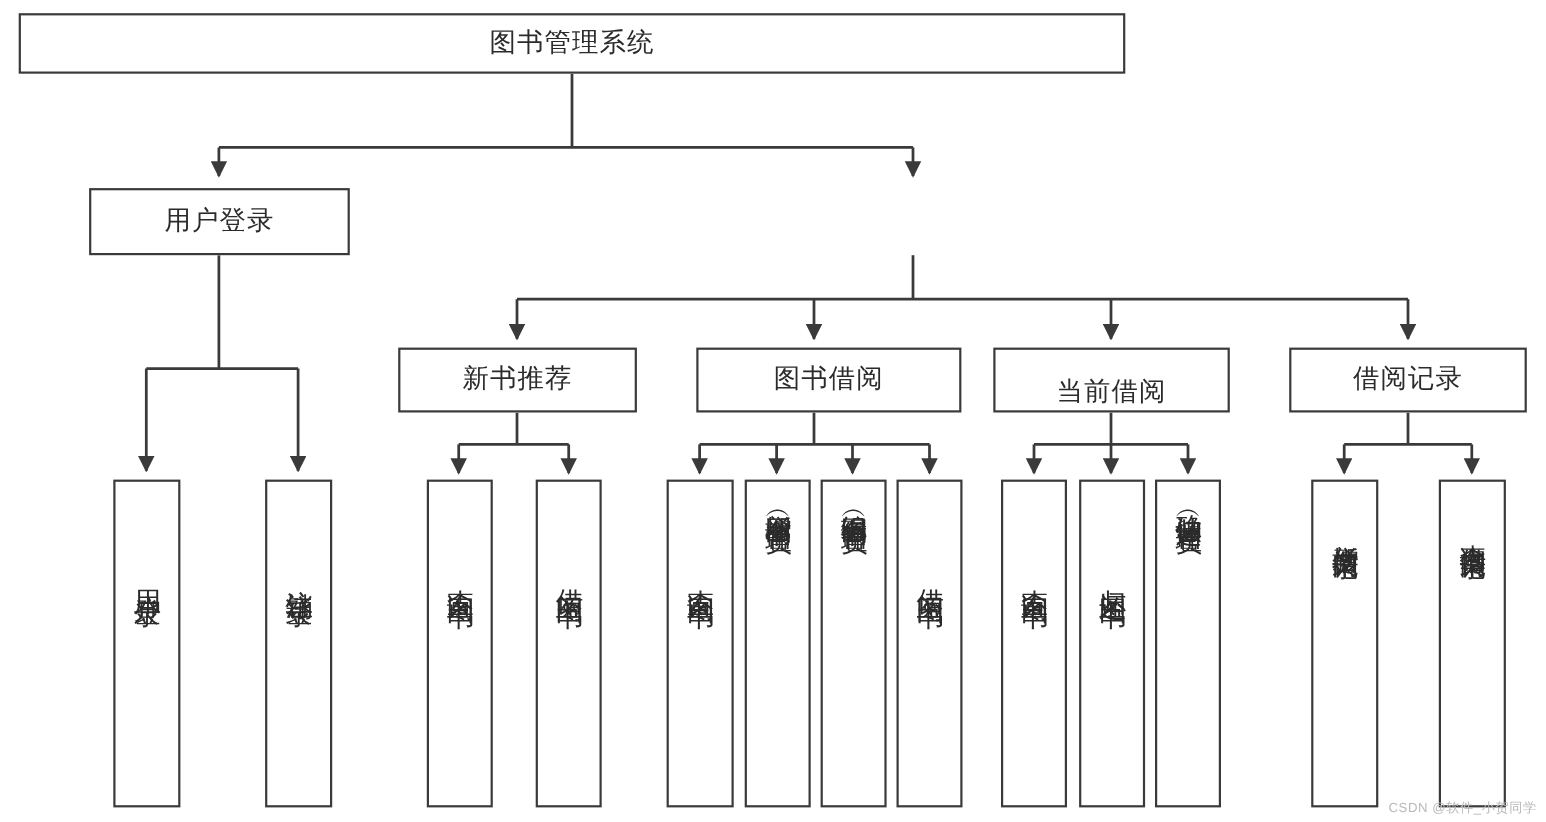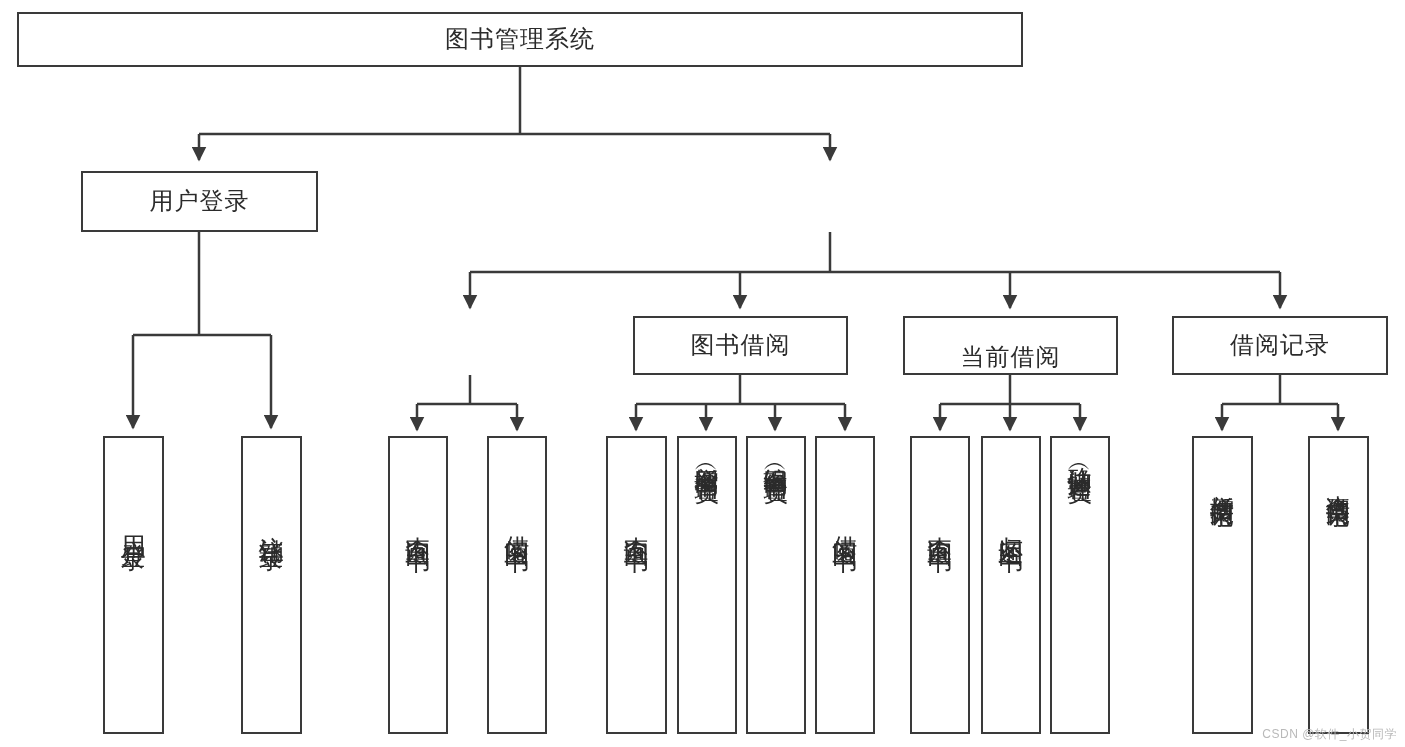--- a/index.html
+++ b/index.html
@@ -129,21 +129,24 @@
   </svg>
 
   <div class="node horiz" style="left:17px; top:12px; width:1006px; height:55px;">
     <span class="label">图书管理系统</span>
   </div>
 
   <div class="node horiz" style="left:81px; top:171px; width:237px; height:61px;">
     <span class="label">用户登录</span>
   </div>
 
-  <div class="node horiz" style="left:633px; top:316px; width:215px; height:59px;">
+  <div class="node horiz" style="left:362px; top:316px; width:217px; height:59px;">
+    <span class="label">新书推荐</span>
+  </div>
+  <div class="node horiz" style="left:633px; top:316px; width:241px; height:59px;">
     <span class="label">图书借阅</span>
   </div>
   <div class="node horiz" style="left:903px; top:316px; width:215px; height:59px;align-items:flex-end;">
     <span class="label">当前借阅</span>
   </div>
   <div class="node horiz" style="left:1172px; top:316px; width:216px; height:59px;">
     <span class="label">借阅记录</span>
   </div>
 
   <div class="node vert" style="left:103px; top:436px; width:61px; height:298px; padding-top:78px;">

